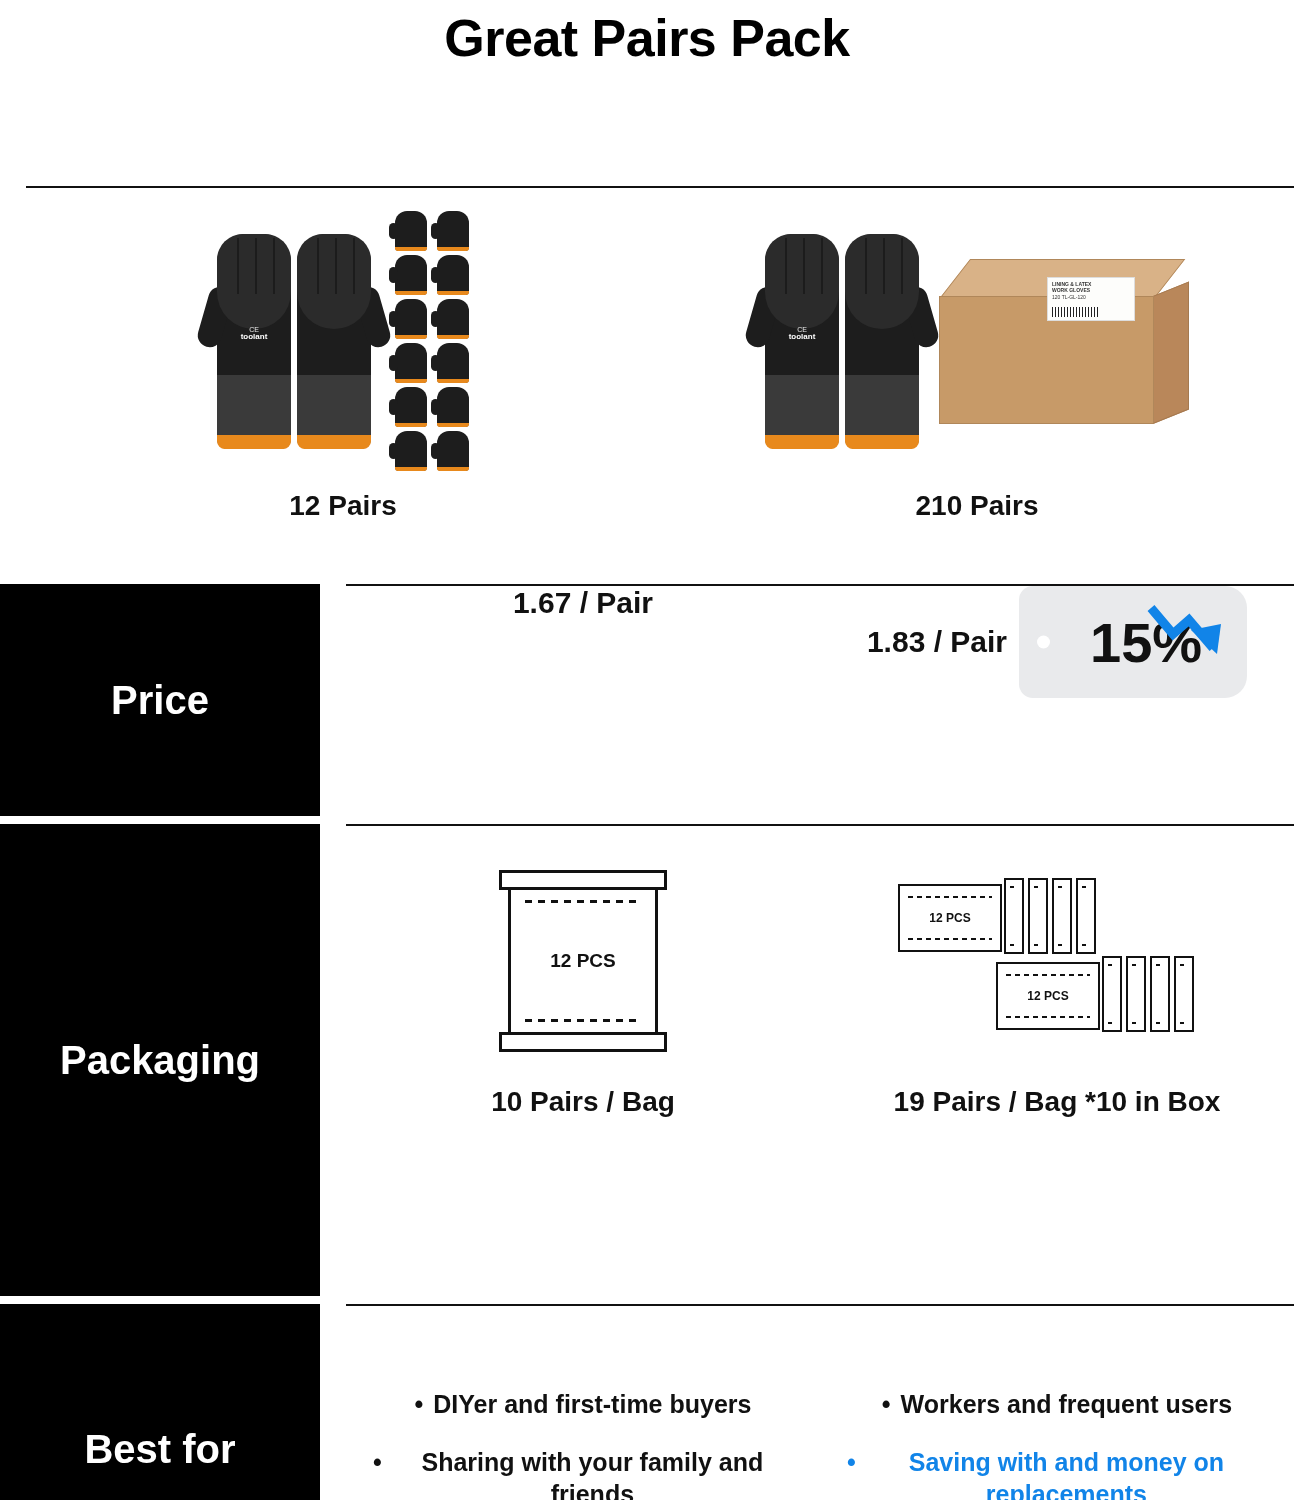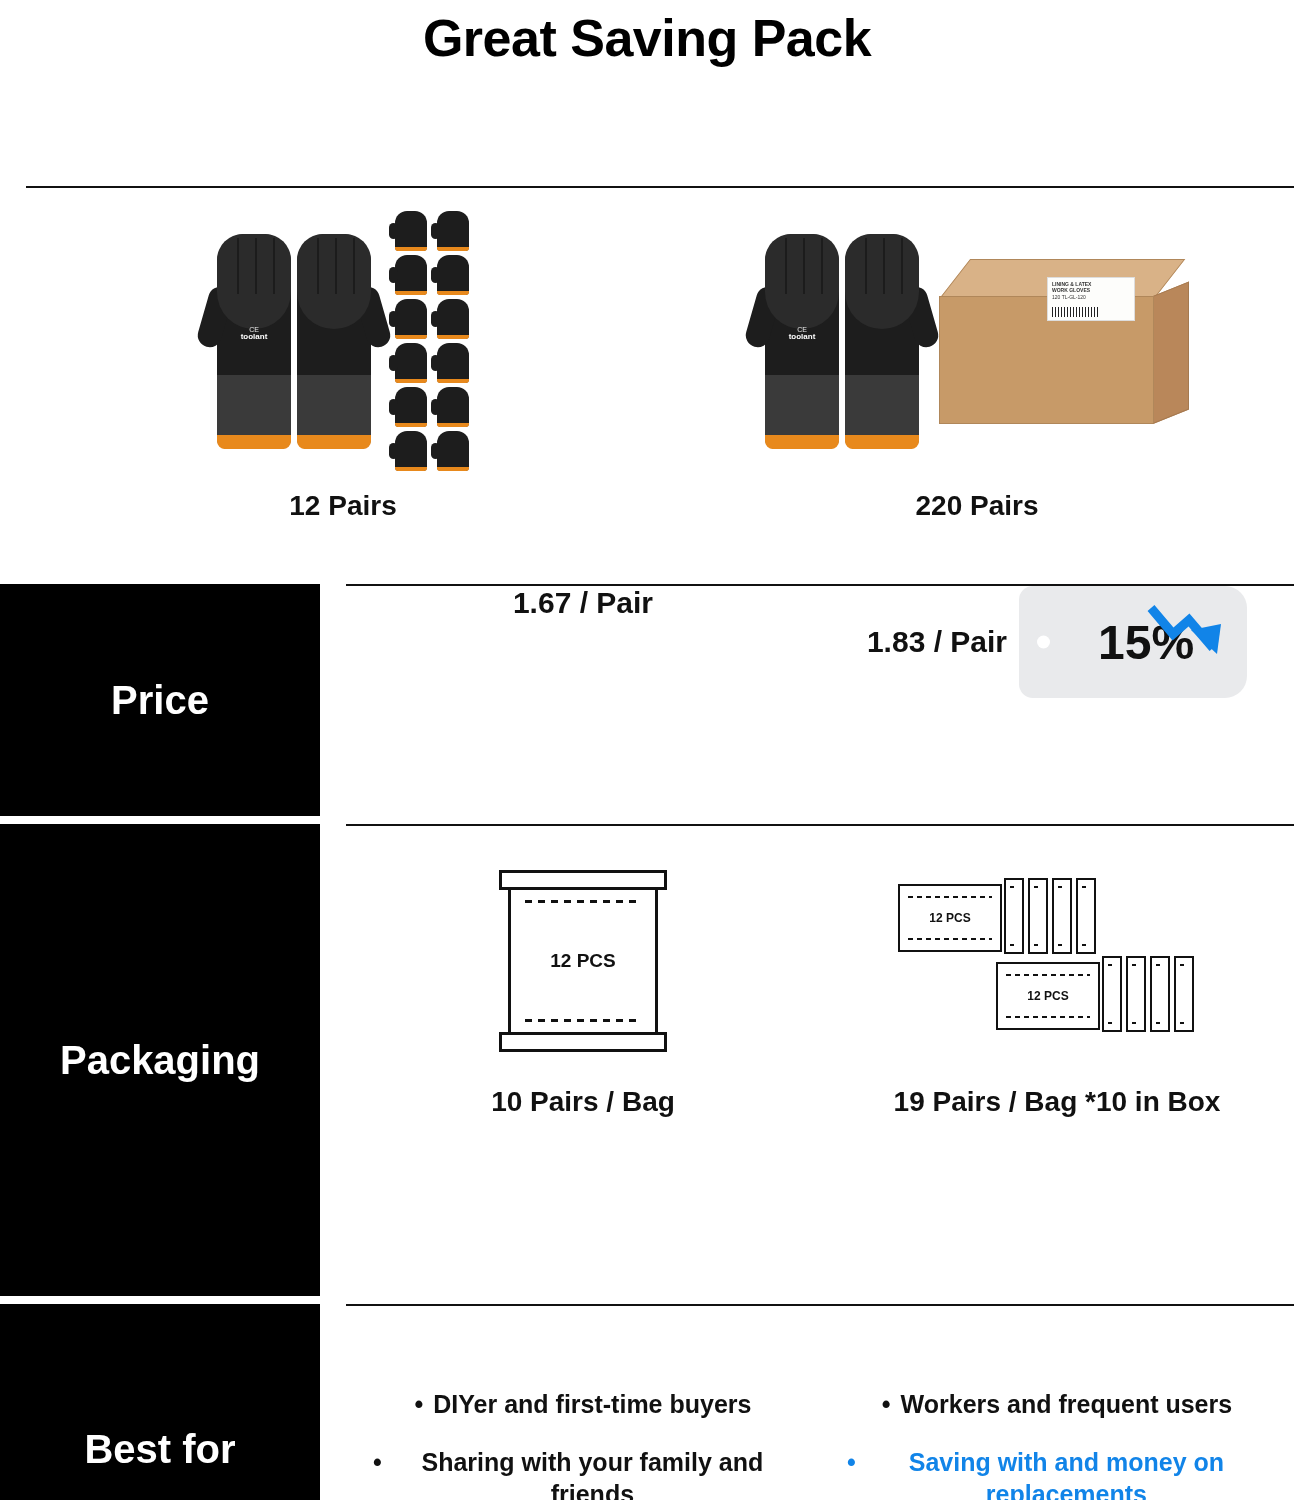--- a/index.html
+++ b/index.html
@@ -214,21 +214,21 @@
     justify-content: center;
     width: 228px; height: 112px;
     background: #e9eaec;
     border-radius: 14px 22px 22px 14px;
     margin-left: 6px;
   }
   .tag .hole {
     position: absolute; left: 18px; top: 50%; transform: translateY(-50%);
     width: 13px; height: 13px; border-radius: 50%; background: #ffffff;
   }
-  .tag .pct { font-size: 48px; font-weight: bold; color: #111; margin-left: 26px; }
+  .tag .pct { font-size: 56px; font-weight: bold; color: #111; margin-left: 26px; }
   .tag .arrow { position: absolute; right: 14px; top: 14px; width: 86px; height: 62px; }
 
   
   .pack-art { height: 250px; display: flex; align-items: center; justify-content: center; margin-top: 10px; }
   .bag {
     position: relative;
     width: 150px; height: 160px;
     border: 3px solid #111;
     background: #fff;
     display: flex; align-items: center; justify-content: center;
@@ -284,21 +284,21 @@
   }
   .bullet .dot { flex: 0 0 auto; }
   .bullet.highlight { color: #1184e8; }
   .bullet .btxt { text-align: center; }
 </style>
 </head>
 <body>
 
 <div class="page">
 
-  <div class="title">Great Saving Pack</div>
+  <div class="title">Great Pairs Pack</div>
 
   <div class="table">
 
     <div class="row row-spec">
       <div class="content-cell">
 
         <div class="col">
           <div class="spec-art">
             <div class="glove-pair">
               <div class="glove big">
@@ -374,21 +374,21 @@
               <div class="front"></div>
               <div class="label">
                 <b>LINING &amp; LATEX</b><br>
                 <b>WORK GLOVES</b><br>
                 <span>120</span>
                 <span>TL-GL-120</span>
                 <div class="bars"></div>
               </div>
             </div>
           </div>
-          <div class="caption">220 Pairs</div>
+          <div class="caption">210 Pairs</div>
         </div>
 
       </div>
     </div>
 
     <div class="row row-price">
       <div class="label-cell">Price</div>
       <div class="content-cell">
         <div class="col price-col">
           <div class="price-text">1.67 / Pair</div>

